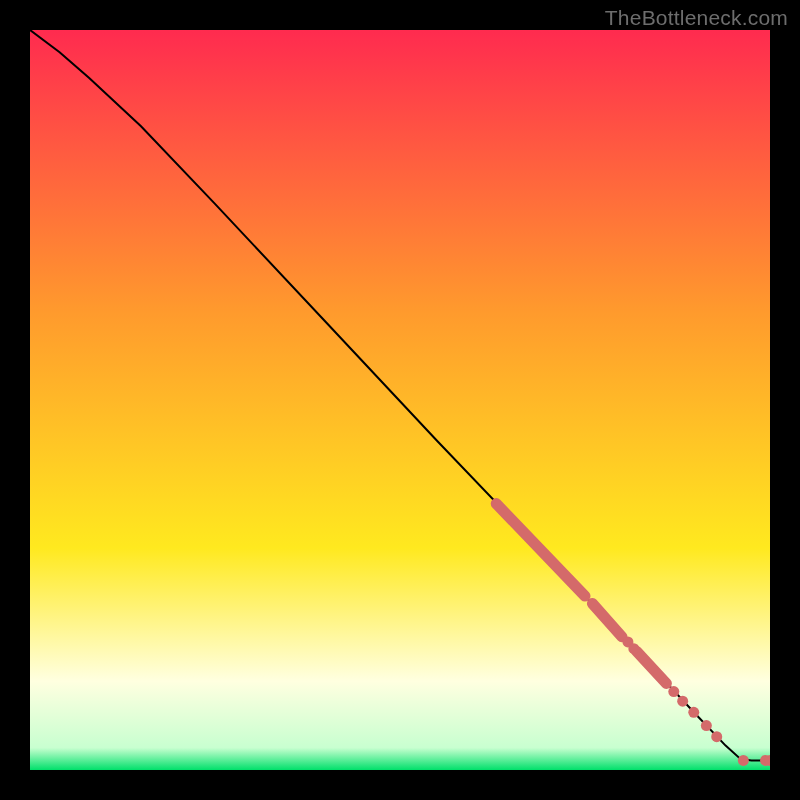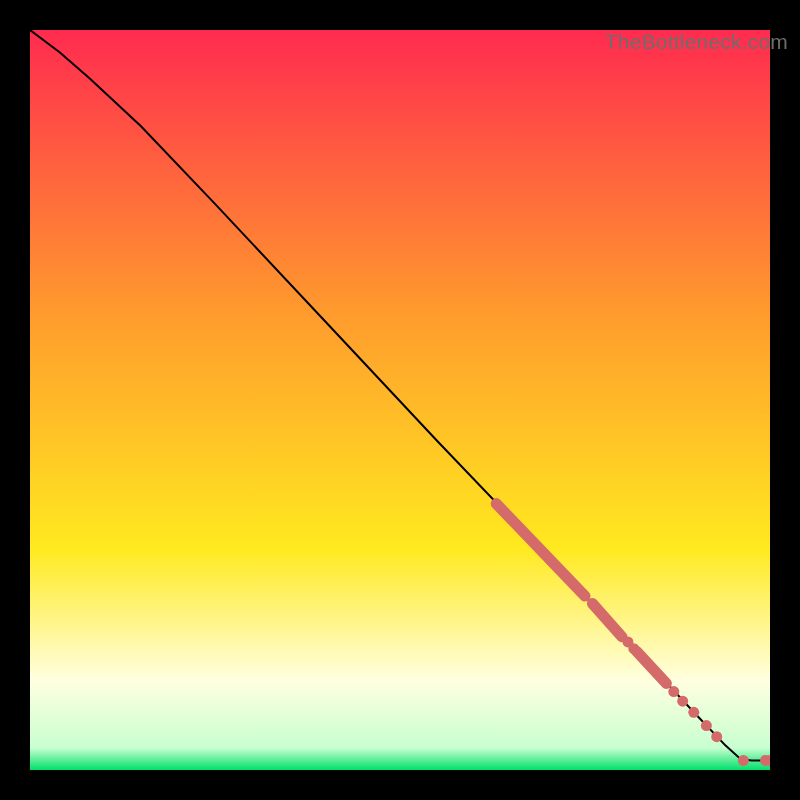--- a/index.html
+++ b/index.html
@@ -24,21 +24,20 @@
     height: 740px;
   }
   .watermark {
     position: absolute;
     right: 12px;
     top: 6px;
     color: #6d6d6d;
     font-size: 21px;
     font-weight: 400;
     letter-spacing: 0.2px;
-    margin-top: 24px;
   }
   svg { display: block; }
 </style>
 </head>
 <body>
 
 <div class="stage">
 
   <div class="plot-area">
     <svg id="plot-svg" width="740" height="740" viewBox="0 0 740 740">

